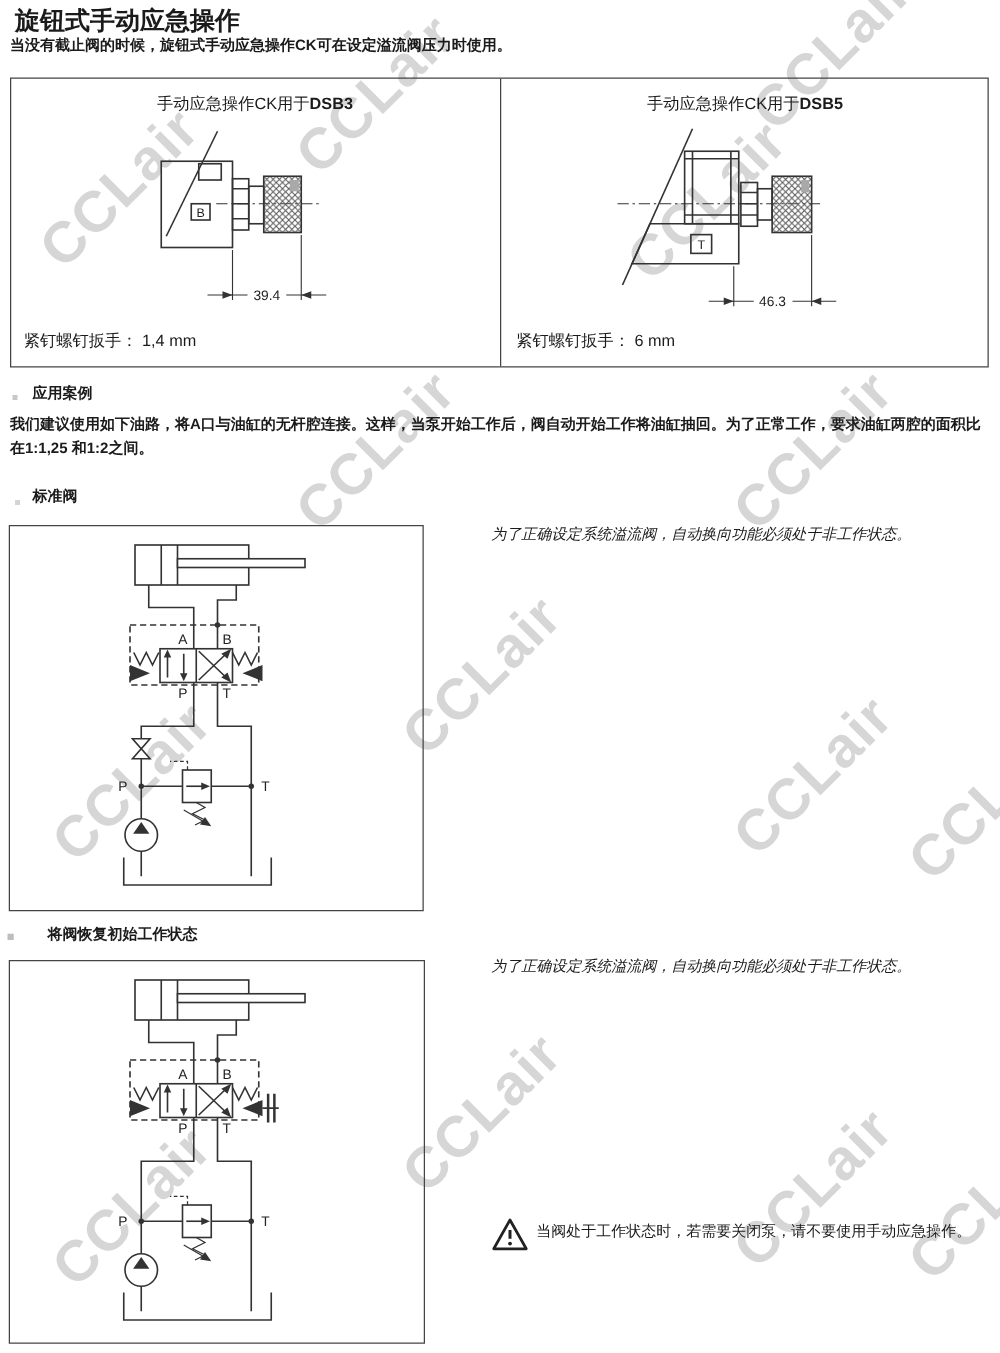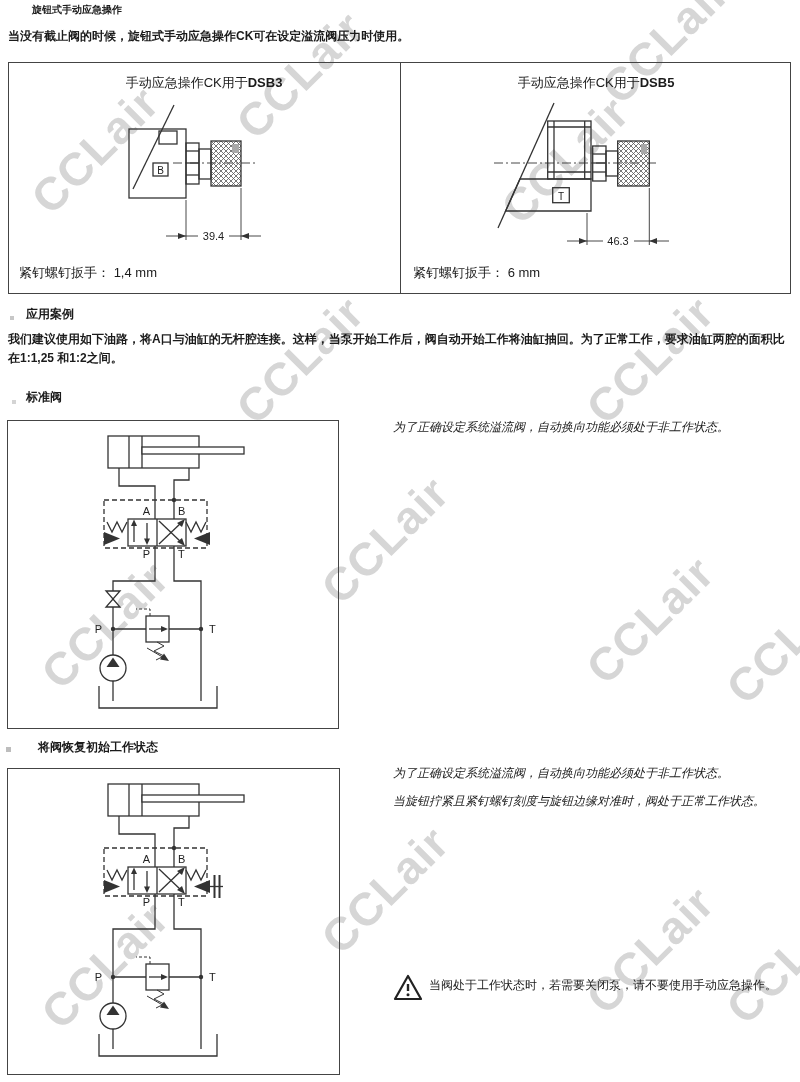--- a/index.html
+++ b/index.html
@@ -2,21 +2,21 @@
 <html><head>
 <meta charset="utf-8">
 <style>
   html,body{margin:0;padding:0;}
   body{width:800px;height:1082px;position:relative;overflow:hidden;background:#ffffff;
        font-family:"Liberation Sans","DejaVu Sans",sans-serif;color:#1b1b1b;}
   .wm{position:absolute;width:200px;height:60px;display:flex;align-items:center;justify-content:center;
       transform:rotate(-45deg);font-weight:bold;font-size:46px;letter-spacing:1px;color:#d6d6d6;z-index:0;
       user-select:none;white-space:nowrap;}
   .content{position:absolute;left:0;top:0;width:800px;height:1082px;z-index:1;}
-  .h1{position:absolute;left:32px;top:3px;font-size:10px;font-weight:bold;}
+  .h1{position:absolute;left:12px;top:3px;font-size:20px;font-weight:bold;}
   .h2{position:absolute;font-size:12px;font-weight:bold;}
   .bullet{position:absolute;width:4px;height:4px;background:#c7c7c7;}
   .intro{position:absolute;left:8px;top:27px;width:784px;font-size:12px;line-height:18px;font-weight:bold;}
   .box{position:absolute;border:1.5px solid #444;background:transparent;}
   #box-ck{left:8px;top:62px;width:781px;height:230px;}
   .ck-divider{position:absolute;left:391px;top:0;width:0;height:100%;border-left:1.5px solid #444;}
   .panel-title{position:absolute;top:11px;width:390px;text-align:center;font-size:13px;}
   .panel-title b{font-weight:bold;margin-top:36px;}
   .caption{position:absolute;top:201px;font-size:13px;}
   .rightcol{position:absolute;left:393px;width:404px;font-size:12px;line-height:19px;text-align:justify;font-style:italic;}
@@ -258,21 +258,20 @@
       <text x="170" y="94" font-size="11">B</text>
       <text x="142" y="137" font-size="11" text-anchor="end">P</text>
       <text x="170" y="137" font-size="11">T</text>
       <text x="94" y="212" font-size="11" text-anchor="end">P</text>
       <text x="201" y="212" font-size="11">T</text>
     </svg>
   </div>
 
   <div class="rightcol" style="top:764px">
     <p>为了正确设定系统溢流阀，自动换向功能必须处于非工作状态。</p>
-    <p>当旋钮拧紧且紧钉螺钉刻度与旋钮边缘对准时，阀处于正常工作状态。</p>
   </div>
 
   <div class="warning">
     <svg style="left:0;top:2px" width="30" height="27" viewBox="0 0 30 27">
       <polygon points="15,2 28,25 2,25" fill="none" stroke="#222" stroke-width="2.2" stroke-linejoin="round"></polygon>
       <line x1="15" y1="10" x2="15" y2="17" stroke="#222" stroke-width="2.4"></line>
       <circle cx="15" cy="20.8" r="1.5" fill="#222"></circle>
     </svg>
     <div class="warning-text">当阀处于工作状态时，若需要关闭泵，请不要使用手动应急操作。</div>
   </div>

